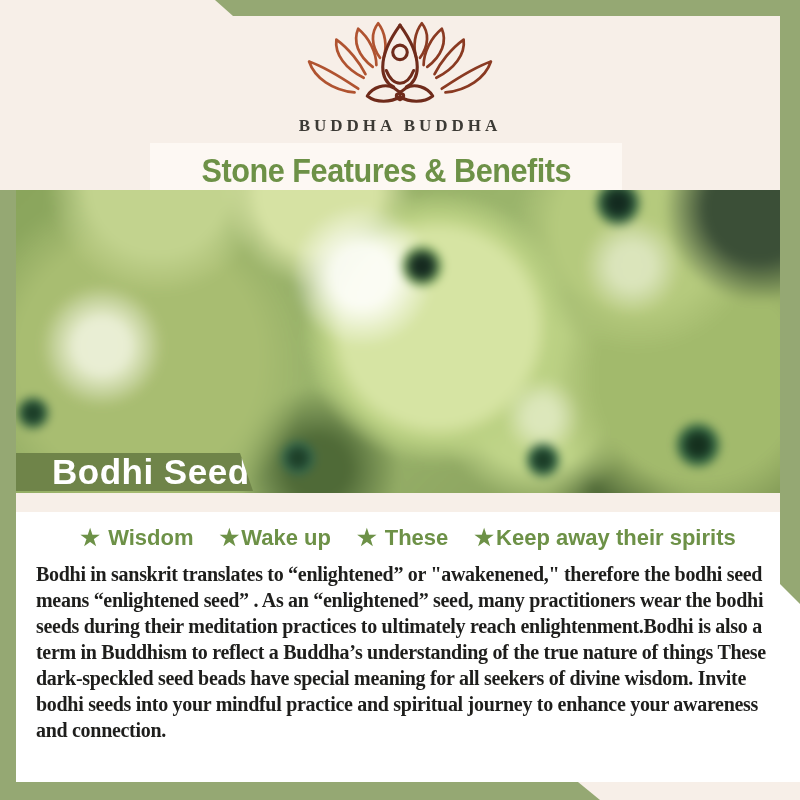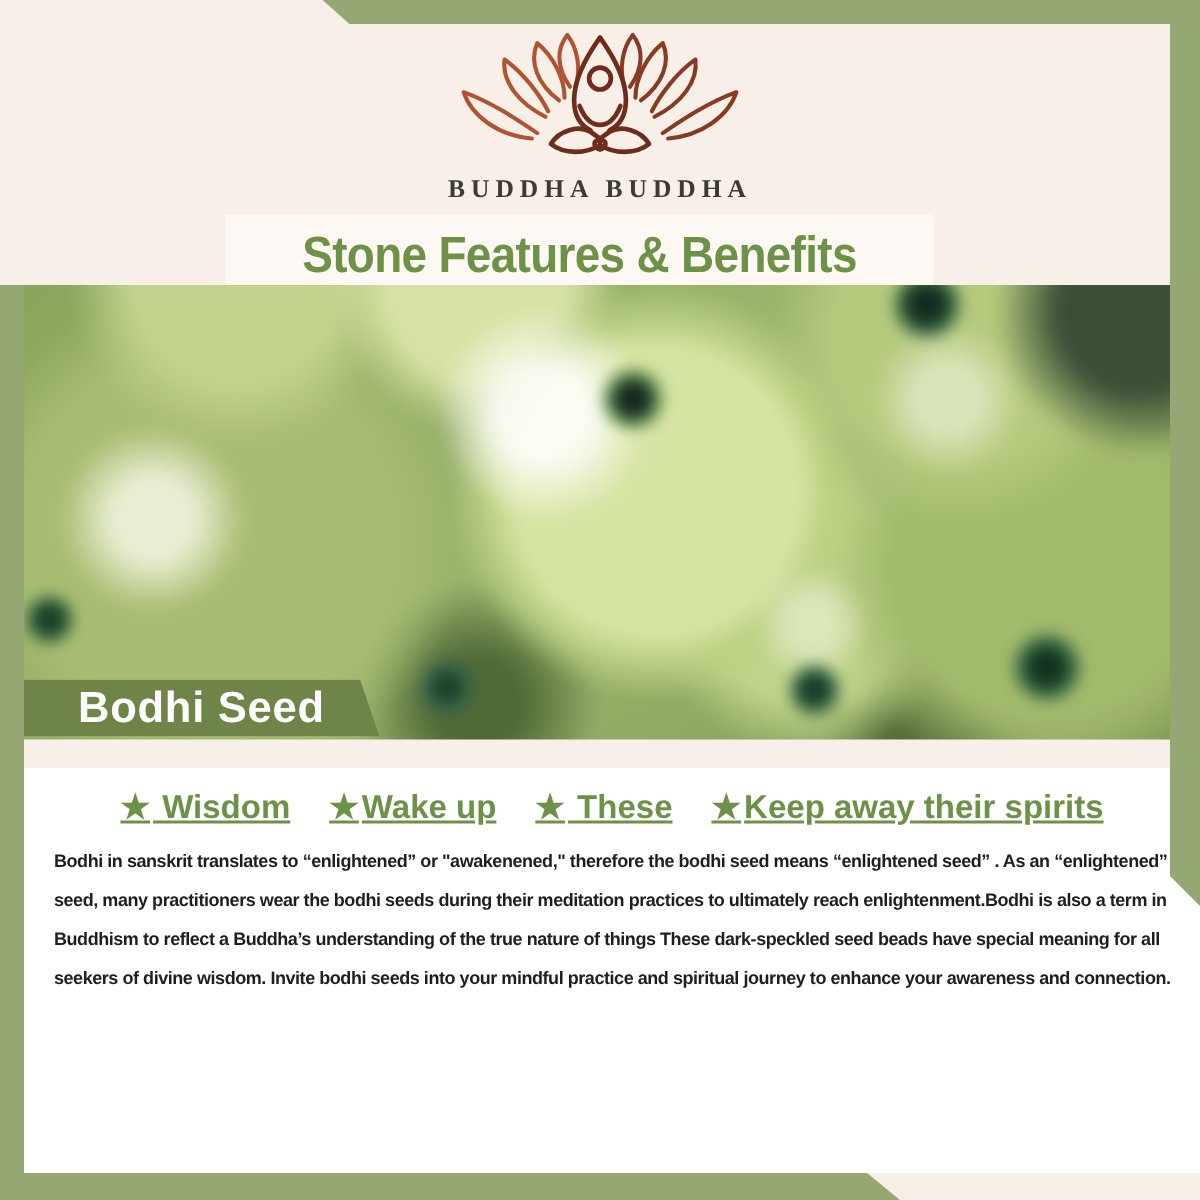--- a/index.html
+++ b/index.html
@@ -54,30 +54,30 @@
       radial-gradient(circle at 136px 182px, #a9bd74 0 122px, rgba(169,189,116,0) 172px),
       radial-gradient(circle at 316px 292px, rgba(62,88,44,.8) 0 30px, rgba(62,88,44,0) 82px),
       radial-gradient(circle at 620px 300px, rgba(55,80,40,.7) 0 30px, rgba(55,80,40,0) 76px),
       linear-gradient(135deg,#8aa35e 0%,#9cb46f 50%,#7d9455 100%);}
 
   
   .badge{position:absolute;left:0;top:453px;width:253px;height:38px;z-index:2;
          background:var(--banner_green);
          clip-path:polygon(0 0,240px 0,100% 100%,0 100%);
          display:flex;align-items:center;}
-  .badge-label{color:#fff;font-size:29px;font-weight:700;letter-spacing:.5px;padding-left:52px;}
+  .badge-label{color:#fff;font-size:35px;font-weight:700;letter-spacing:.5px;padding-left:52px;}
 
   
   .content{position:absolute;left:16px;top:512px;width:784px;height:270px;background:#fff;z-index:1;}
   .benefits{display:flex;justify-content:center;gap:26px;margin-top:12px;
-            color:var(--title_green);font-size:22px;font-weight:700;line-height:28px;text-decoration:underline;}
+            color:var(--title_green);font-size:22px;font-weight:700;line-height:28px;}
   .benefit{white-space:pre;}
   .benefit .star{margin-right:2px;}
   .description{margin:9px 14px 0 20px;color:var(--text_dark);
-            font-size:12px;font-weight:700;line-height:26px;letter-spacing:-.3px;}
+            font-size:20px;font-weight:700;line-height:26px;letter-spacing:-.3px;font-family:Liberation Serif, serif;}
 </style>
 </head>
 <body>
 
 <div class="page">
 
   <div class="ribbon ribbon-top"></div>
   <div class="ribbon ribbon-right"></div>
   <div class="ribbon ribbon-left"></div>
   <div class="ribbon ribbon-bottom"></div>

